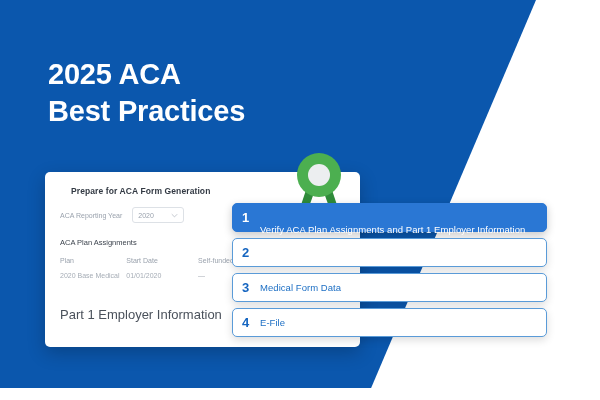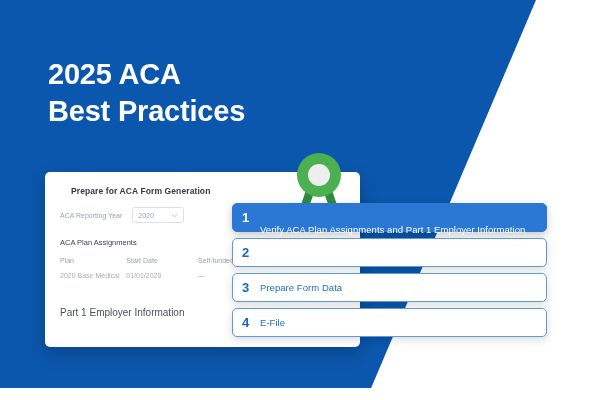--- a/index.html
+++ b/index.html
@@ -114,21 +114,21 @@
     vertical-align: top;
     line-height: 1.35;
   }
   .tbl col.c1 { width: 48px; }
   .tbl col.c2 { width: 52px; }
   .tbl col.c3 { width: 50px; }
   .tbl col.c4 { width: 60px; }
   .part1-label {
     position: absolute;
     left: 15px; top: 135px;
-    font-size: 10px;
+    font-size: 13px;
     color: #4a515b;
   }
   
   .ribbon {
     position: absolute;
     left: 290px; top: 146px;
     width: 58px; height: 66px;
   }
   .ribbon svg { display: block; }
   
@@ -237,21 +237,21 @@
   <div class="steps">
     <div class="step active">
       <span class="step-num">1</span>
       <span class="step-label">Verify ACA Plan Assignments and Part 1 Employer Information</span>
     </div>
     <div class="step">
       <span class="step-num">2</span>
     </div>
     <div class="step">
       <span class="step-num">3</span>
-      <span class="step-label">Prepare Form Data</span>
+      <span class="step-label">Medical Form Data</span>
     </div>
     <div class="step">
       <span class="step-num">4</span>
       <span class="step-label">E-File</span>
     </div>
   </div>
 
 </div>
 
 </body></html>

